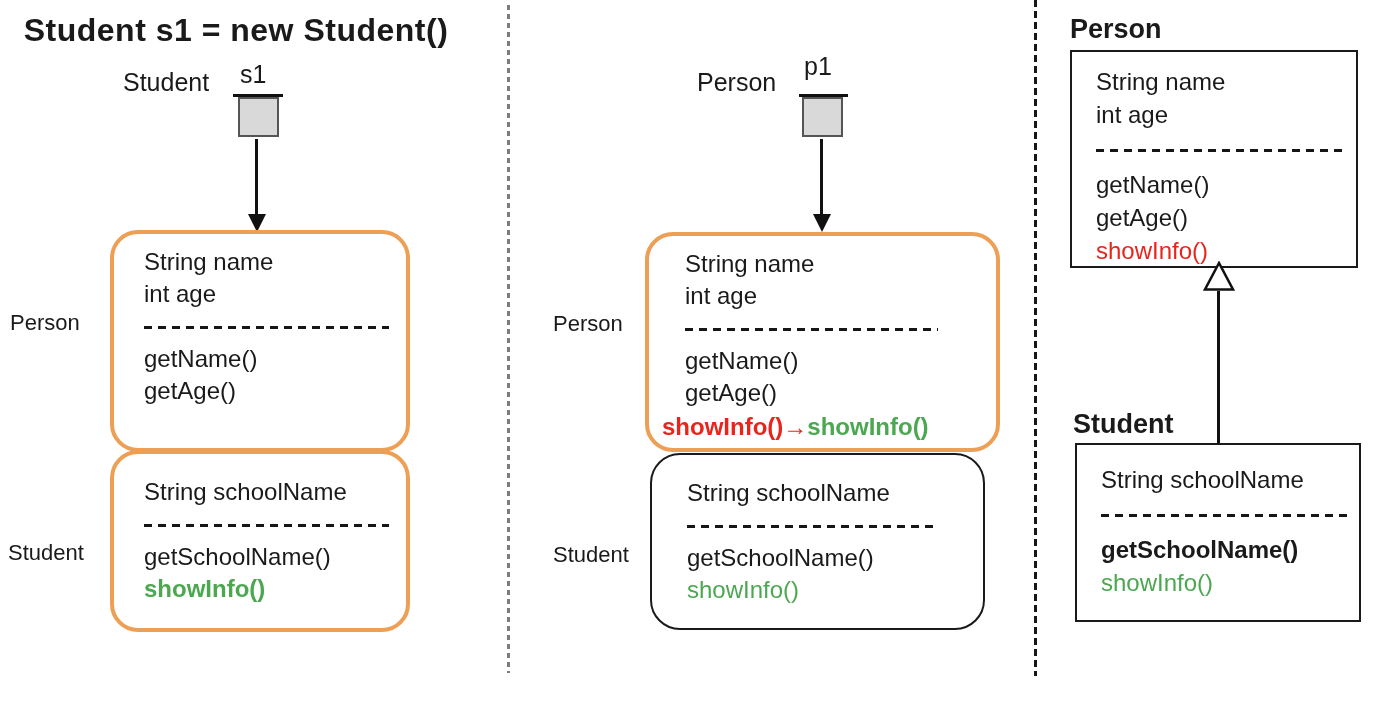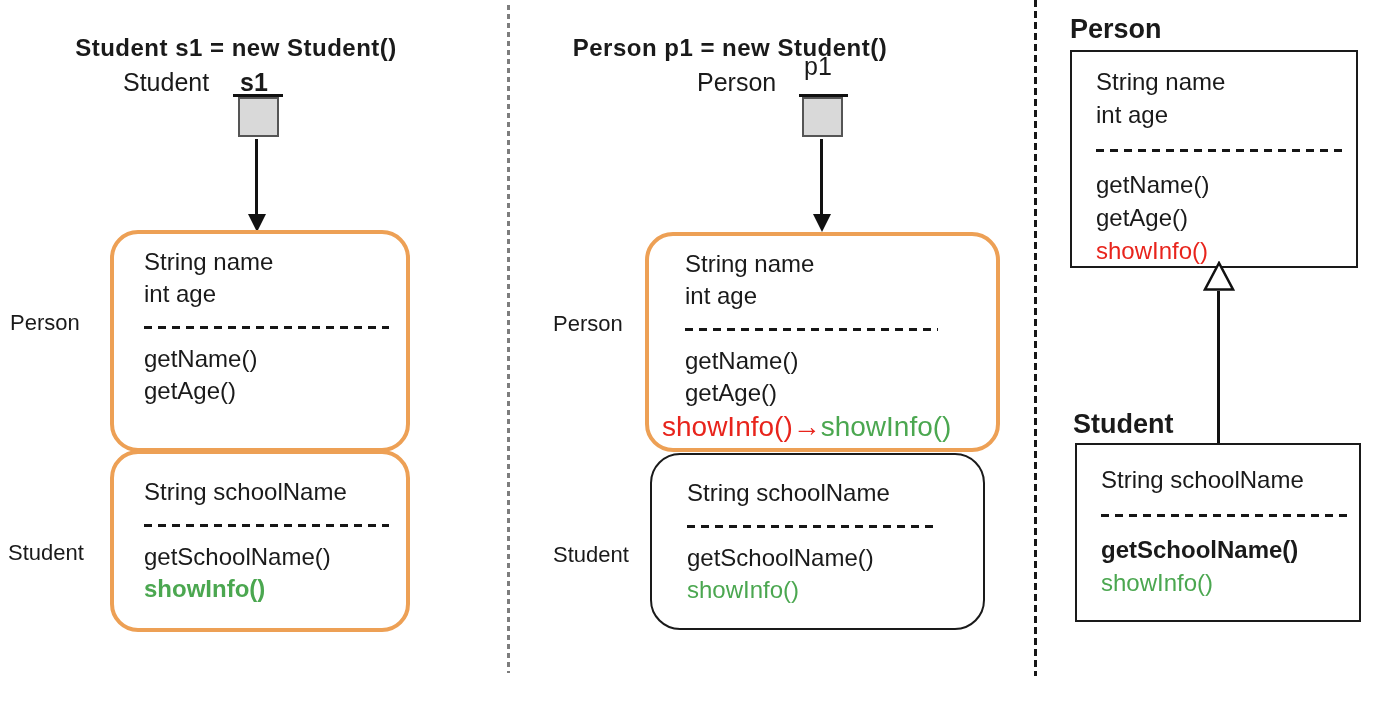--- a/index.html
+++ b/index.html
@@ -10,26 +10,25 @@
     position: relative;
     width: 1376px;
     height: 706px;
     background: #ffffff;
     overflow: hidden;
   }
   .abs { position: absolute; }
 
   
   .panel-title {
-    font-size: 24px;
+    font-size: 32px;
     font-weight: bold;
     letter-spacing: 0.5px;
     text-align: center;
     white-space: nowrap;
-    margin-top: 22px;
   }
   .ref-label { font-size: 25px; white-space: nowrap; }
   .side-label { font-size: 22px; white-space: nowrap; }
   .uml-heading { font-size: 27px; font-weight: bold; white-space: nowrap; }
 
   
   .clsbox { background: #fff; }
   .orange-box { border: 4px solid #EDA055; border-radius: 28px; }
   .blackround-box { border: 2.5px solid #1a1a1a; border-radius: 30px; }
   .umlbox { border: 2px solid #1a1a1a; }
@@ -65,37 +64,37 @@
   .sep-gray {
     width: 2.5px;
     background: repeating-linear-gradient(180deg, #7d7d7d 0 5px, transparent 5px 9px);
   }
   .sep-black {
     width: 3px;
     background: repeating-linear-gradient(180deg, #161616 0 7px, transparent 7px 11px);
   }
 
   .override-line {
-    font-size: 28px;
-    font-weight: normal;
+    font-size: 24px;
+    font-weight: bold;
     line-height: 36px;
     white-space: nowrap;
     margin-left: -23px;
   }
   .note-gap { margin-left: 20px; }
 </style>
 </head>
 <body>
 
 <div class="canvas">
 
   <div class="abs panel-title" style="left:16px; top:12px; width:440px;">Student s1 = new Student()</div>
 
   <div class="abs ref-label" style="left:123px; top:68px;">Student</div>
-  <div class="abs ref-label" style="left:240px; top:68px;font-weight:bold;">s1</div>
+  <div class="abs ref-label" style="left:240px; top:60px;">s1</div>
   <div class="abs ref-underline" style="left:233px; top:94px; width:50px;"></div>
   <div class="abs ref-square" style="left:238px; top:97px;"></div>
   <div class="abs vline" style="left:255px; top:139px; width:3px; height:77px;"></div>
   <div class="abs arrow-head" style="left:248px; top:214px;"></div>
 
   <div class="abs side-label" style="left:10px; top:310px;">Person</div>
 
   <div class="abs clsbox orange-box" style="left:110px; top:230px; width:300px; height:222px; padding:12px 0 0 30px;">
     <div class="line">String name</div>
     <div class="line">int age</div>
@@ -108,21 +107,20 @@
 
   <div class="abs clsbox orange-box" style="left:110px; top:450px; width:300px; height:182px; padding:22px 0 0 30px;">
     <div class="line">String schoolName</div>
     <div class="dashline" style="width:245px;"></div>
     <div class="line">getSchoolName()</div>
     <div class="line green bold">showInfo()</div>
   </div>
 
   <div class="abs sep-gray" style="left:507px; top:5px; height:668px;"></div>
 
-  <div class="abs panel-title" style="left:510px; top:12px; width:440px;">Person p1 = new Student()</div>
 
   <div class="abs ref-label" style="left:697px; top:68px;">Person</div>
   <div class="abs ref-label" style="left:804px; top:52px;">p1</div>
   <div class="abs ref-underline" style="left:799px; top:94px; width:49px;"></div>
   <div class="abs ref-square" style="left:802px; top:97px;"></div>
   <div class="abs vline" style="left:820px; top:139px; width:3px; height:77px;"></div>
   <div class="abs arrow-head" style="left:813px; top:214px;"></div>
 
   <div class="abs side-label" style="left:553px; top:311px;">Person</div>
 

